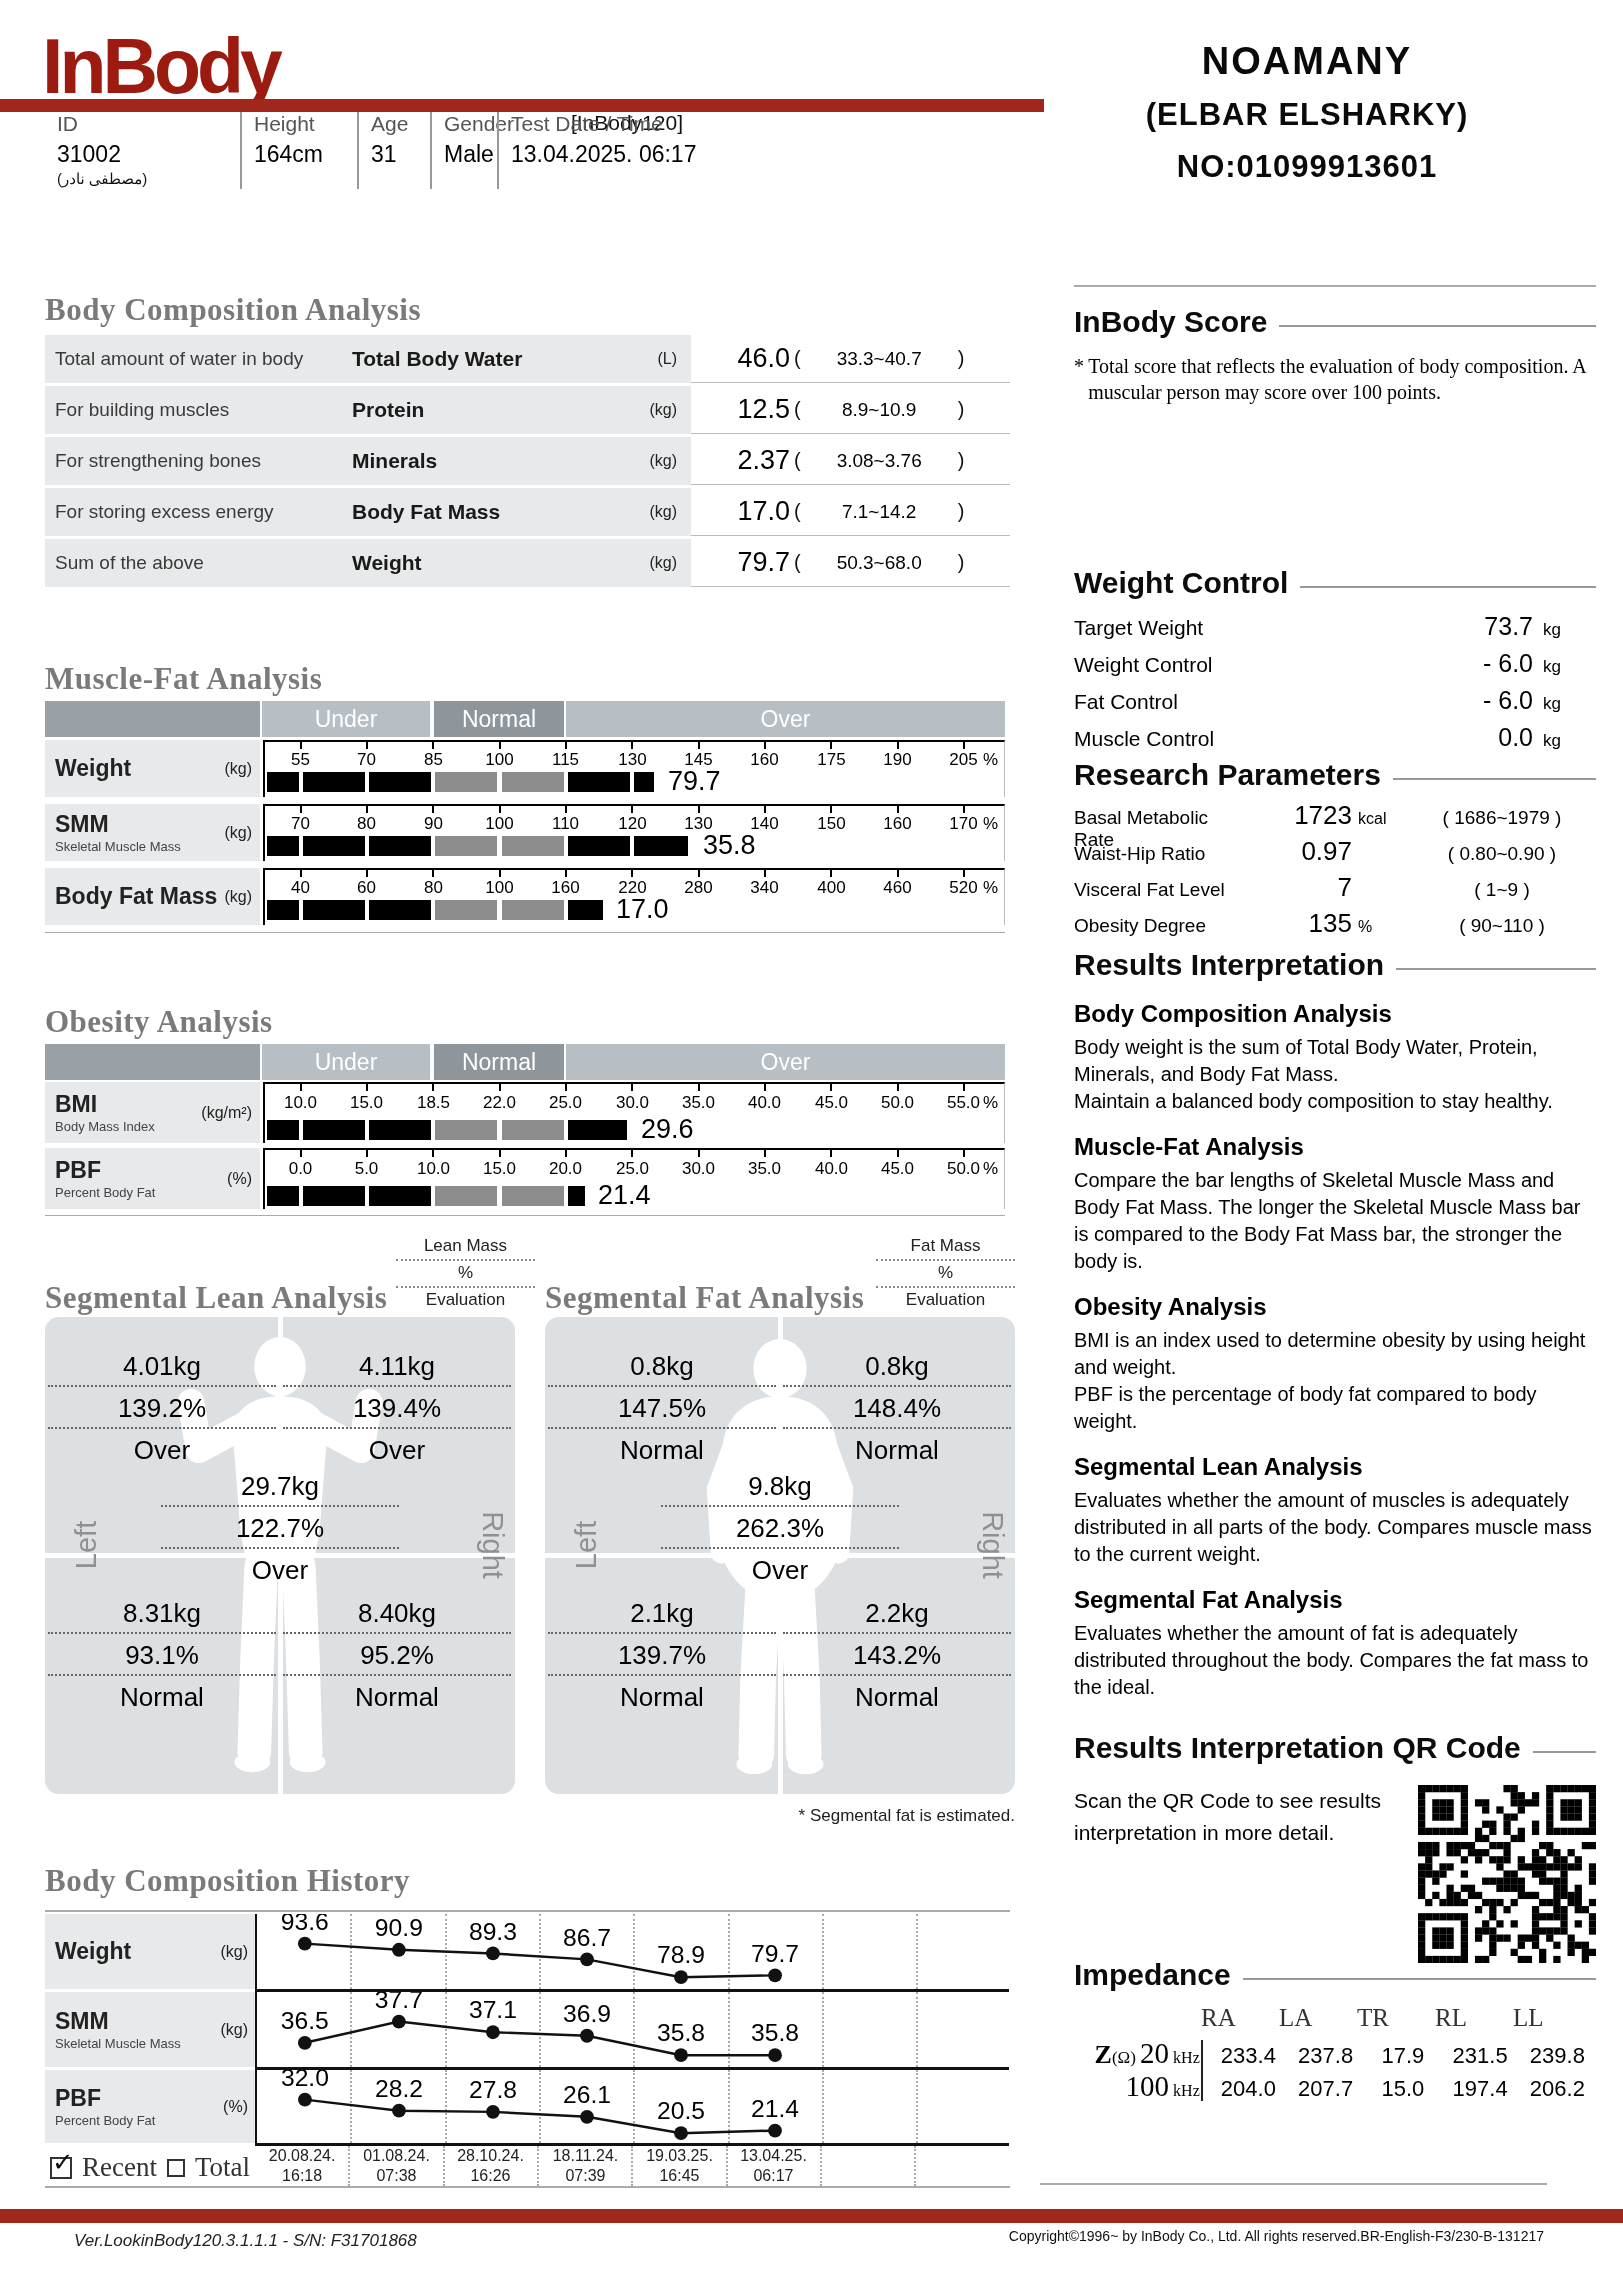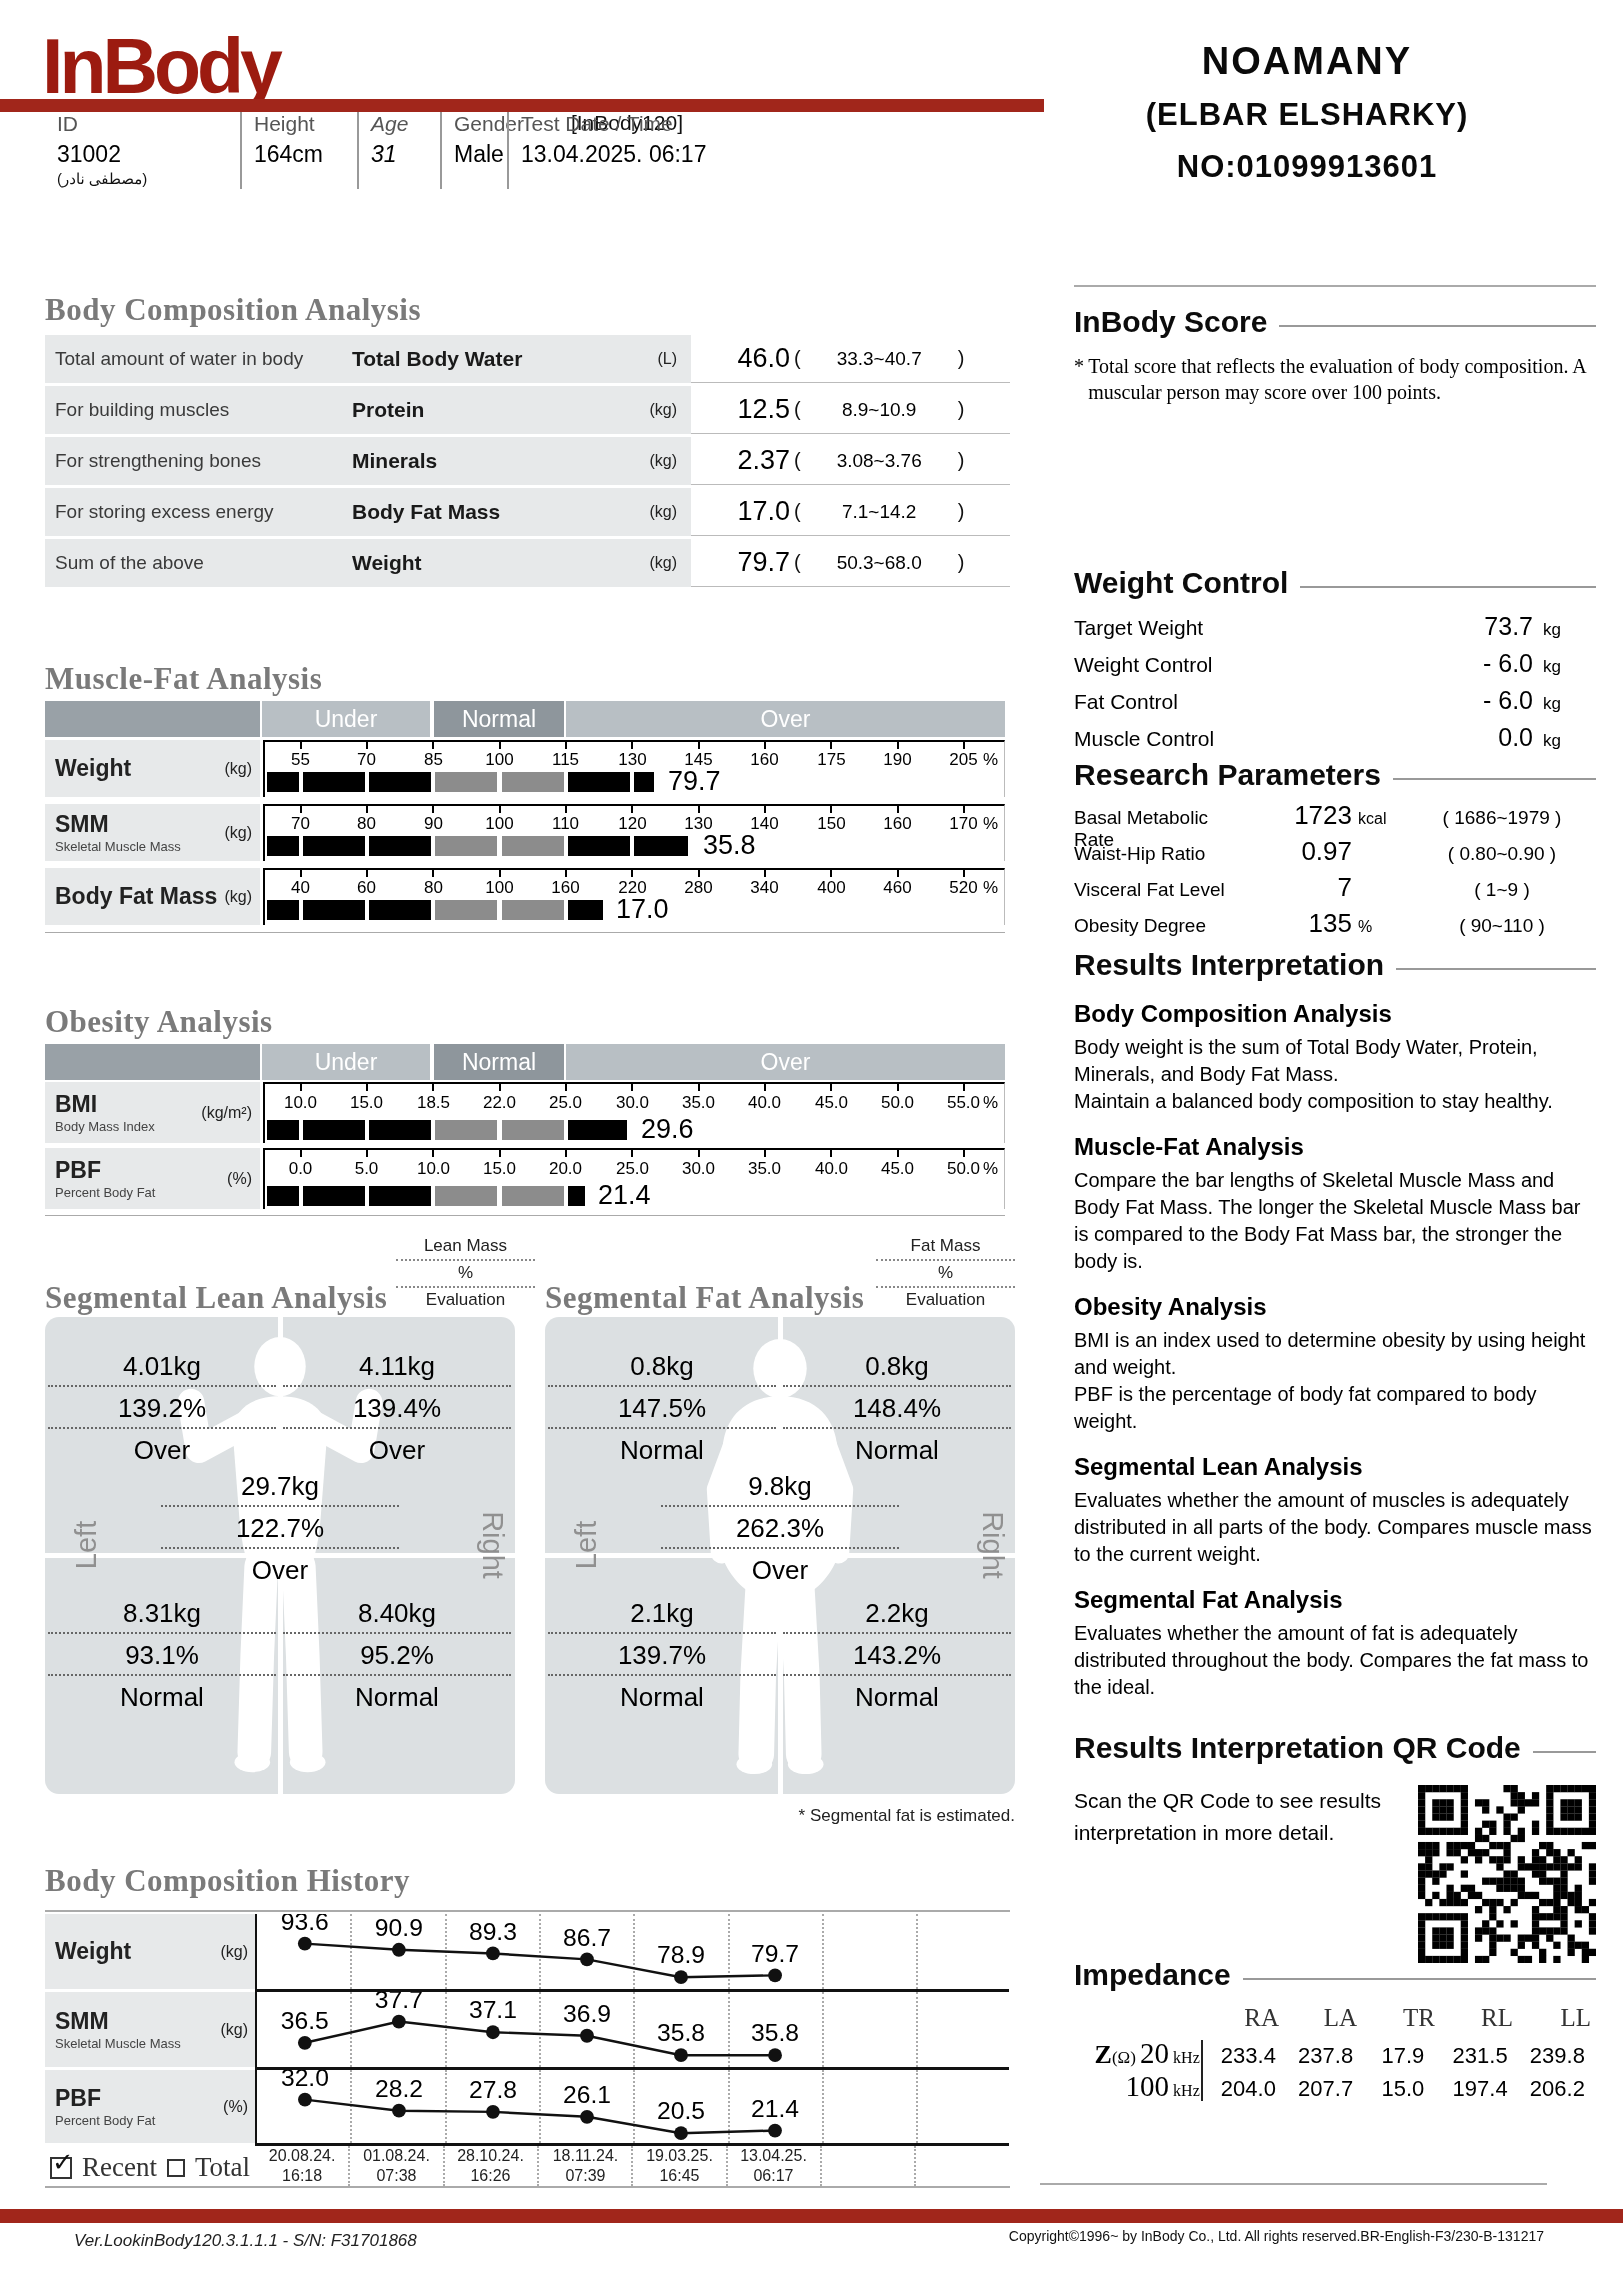--- a/index.html
+++ b/index.html
@@ -97,21 +97,21 @@
   .rpval{width:99px;text-align:right;font-size:26px;}
   .rpunit{width:50px;font-size:16px;padding-left:6px;}
   .rprange{width:188px;text-align:center;font-size:19px;}
   .interp-h{font-size:24px;font-weight:bold;color:#000;margin:18px 0 6px 0;}
   .interp-p{font-size:20px;line-height:27px;color:#000;white-space:pre-line;}
   .qrrow{display:flex;margin-top:14px;}
   .qrtext{width:307px;font-size:21px;line-height:32px;margin-top:6px;}
   .impgrid{margin-top:12px;position:relative;}
   .improw{display:flex;align-items:baseline;height:33px;}
   .impcorner{width:127px;}
-  .impcol{width:78px;text-align:right;font-family:"Liberation Serif",serif;font-size:25px;color:#333;}
+  .impcol{width:78px;text-align:left;font-family:"Liberation Serif",serif;font-size:25px;color:#333;}
   .implab{width:127px;text-align:right;padding-right:10px;font-family:"Liberation Serif",serif;}
   .impz{font-weight:bold;font-size:26px;}
   .impzu{font-size:17px;}
   .impfreq{font-size:29px;}
   .impkhz{font-size:16px;}
   .impval{width:78px;text-align:center;font-size:22px;}
   .impdiv{position:absolute;left:127px;top:36px;width:0;height:61px;border-left:2px solid #222;}
 
   .footer-left{position:absolute;left:74px;top:2231px;font-size:17px;font-style:italic;color:#222;}
   .footer-right{position:absolute;left:990px;top:2228px;width:554px;text-align:right;font-size:14px;color:#111;}
@@ -129,21 +129,21 @@
   <div id="id-fields">
       <div class="idcell" style="width: 195px;">
         <div class="idlabel">ID</div>
         <div class="idvalue">31002</div>
         <div class="idsub">(مصطفى نادر)</div>
       </div>
       <div class="idcell sep" style="width: 117px;">
         <div class="idlabel">Height</div>
         <div class="idvalue">164cm</div>
       </div>
-      <div class="idcell sep" style="width: 83px; font-style: italic;">
+      <div class="idcell sep" style="width: 73px;">
         <div class="idlabel">Age</div>
         <div class="idvalue">31</div>
       </div>
       <div class="idcell sep" style="width: 67px;">
         <div class="idlabel">Gender</div>
         <div class="idvalue">Male</div>
       </div>
       <div class="idcell sep" style="width: 297px;">
         <div class="idlabel">Test Date / Time</div>
         <div class="idvalue">13.04.2025. 06:17</div>

